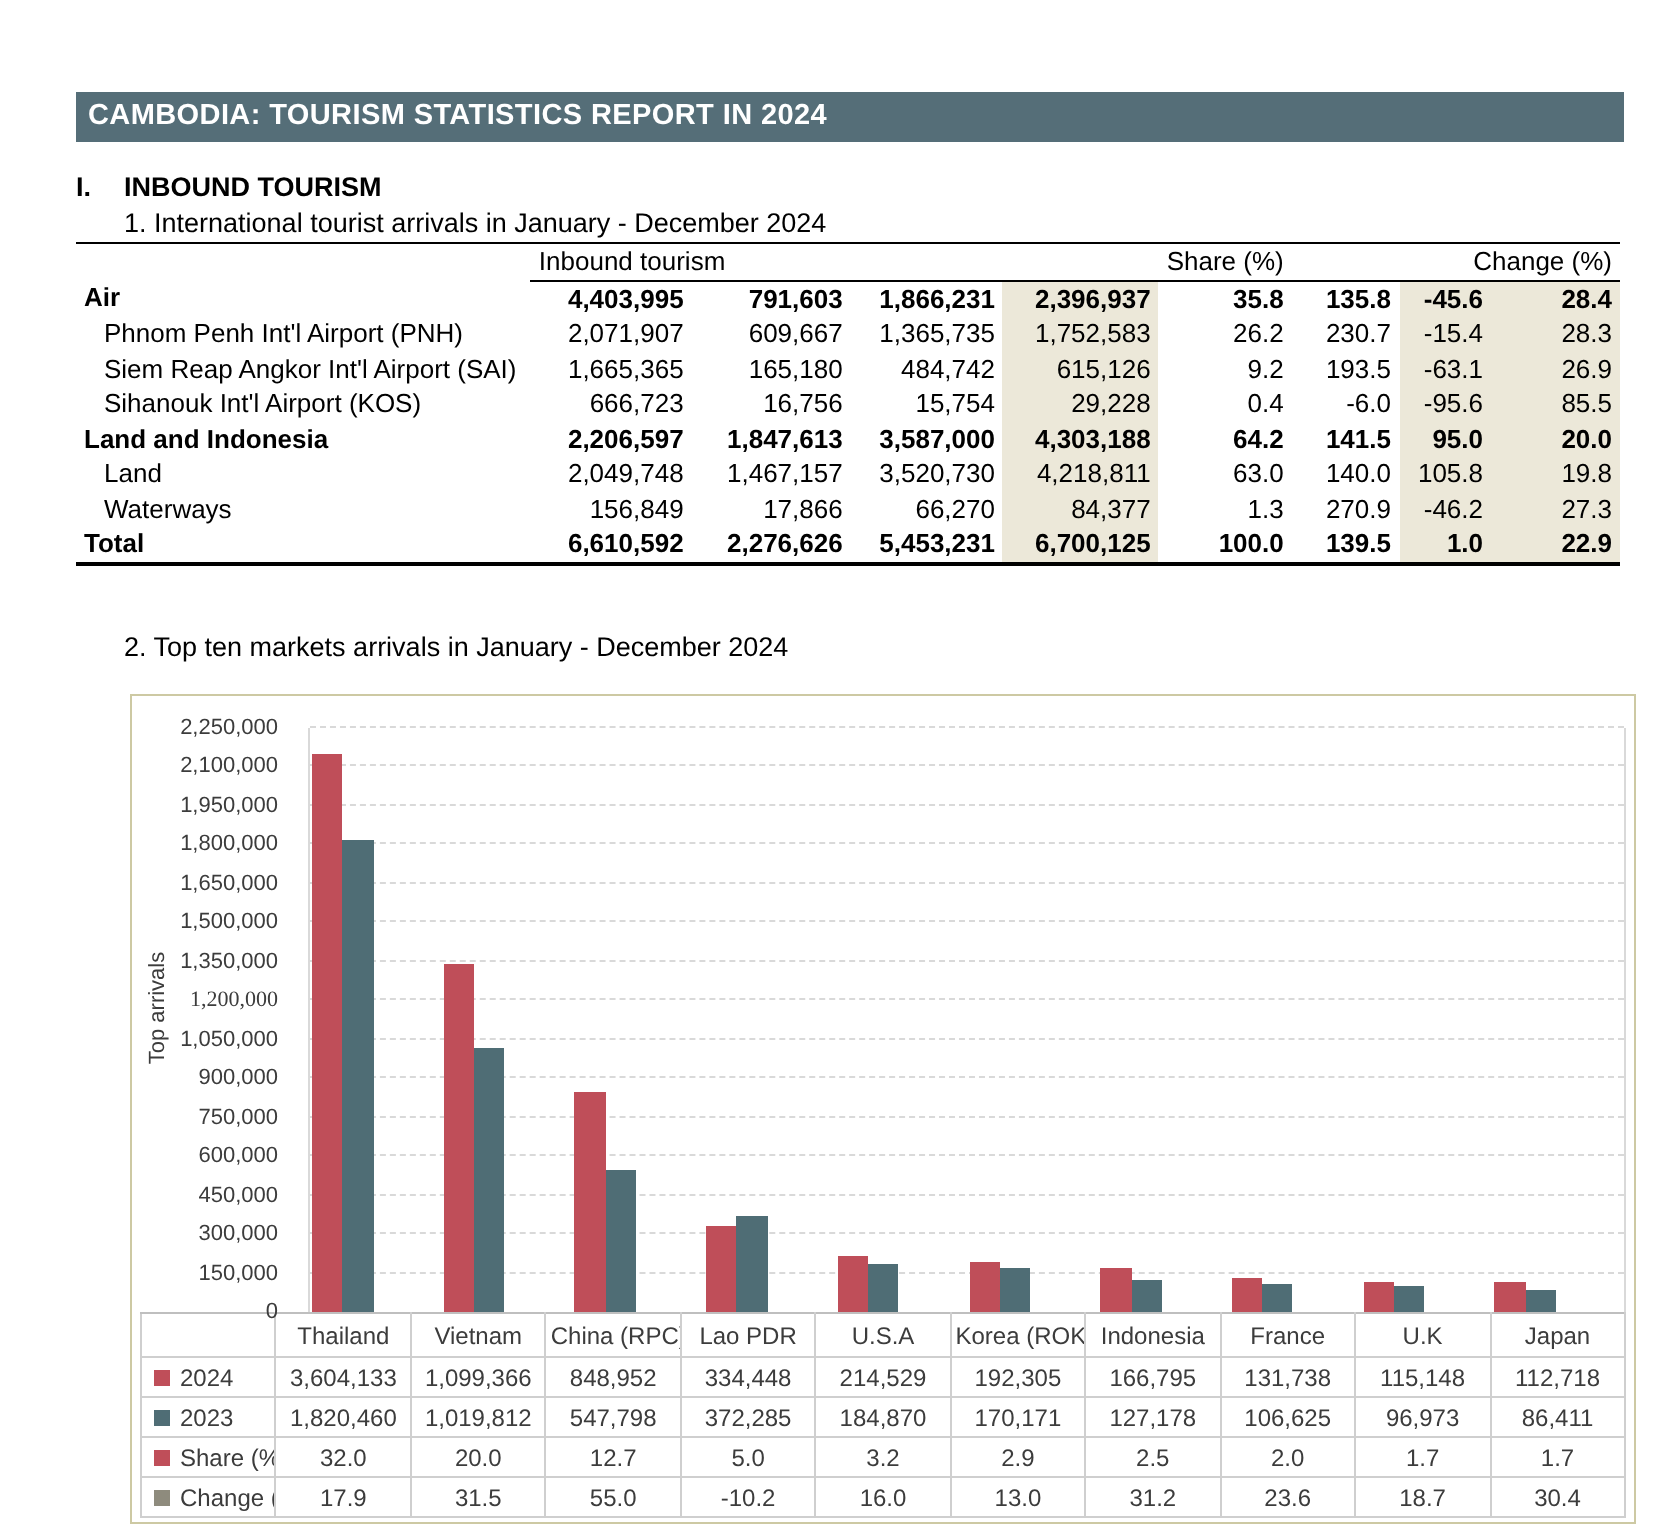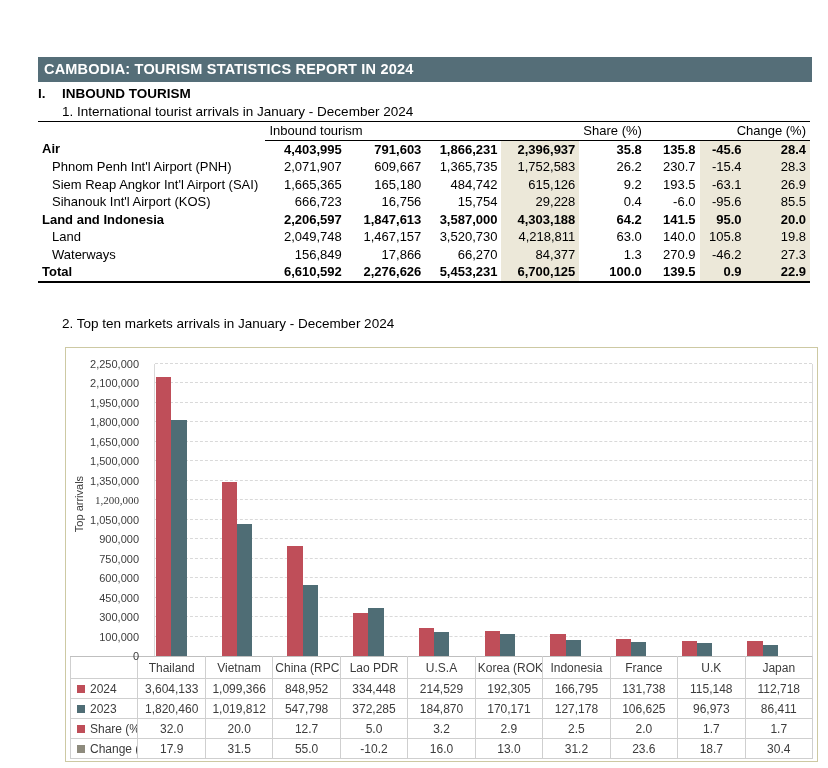--- a/index.html
+++ b/index.html
@@ -2,21 +2,21 @@
 <html><head>
 <meta charset="utf-8">
 <style>
   * { box-sizing: border-box; margin: 0; padding: 0; }
   html, body { background: #fff; }
   body { font-family: "Liberation Sans", sans-serif; color: #000; }
   .page { position: relative; width: 828px; height: 768px; background: #fff; overflow: hidden; }
 
   
   .title-bar {
-    position: absolute; left: 38px; top: 57px; width: 774px; height: 25px;
+    position: absolute; left: 38px; top: 46px; width: 774px; height: 25px;
     background: #556e78; color: #ffffff; font-weight: bold; font-size: 14.5px;
     line-height: 25px; padding-left: 6px; letter-spacing: 0.2px;
   }
 
   
   .section-head { position: absolute; left: 38px; top: 86px; font-size: 13.5px; font-weight: bold; }
   .section-head .numeral { display: inline-block; width: 24px; }
   .caption-1 { position: absolute; left: 62px; top: 104px; font-size: 13.5px; }
   .caption-2 { position: absolute; left: 62px; top: 316px; font-size: 13.5px; }
 
@@ -175,33 +175,33 @@
           <td class="num beige">27.3</td>
         </tr>
         <tr class="bold total-row">
           <td class="lbl">Total</td>
           <td class="num">6,610,592</td>
           <td class="num">2,276,626</td>
           <td class="num">5,453,231</td>
           <td class="num beige">6,700,125</td>
           <td class="num">100.0</td>
           <td class="num">139.5</td>
-          <td class="num beige">0.9</td>
+          <td class="num beige">1.0</td>
           <td class="num beige">22.9</td>
         </tr>
       </tbody>
   </table>
 
   <div class="caption-2">2. Top ten markets arrivals in January - December  2024</div>
 
   <div class="chart-box">
     <div class="y-title">Top arrivals</div>
     <div class="y-labels" id="yLabels">
         <div class="y-tick" style="bottom: calc(0% - 6px);">0</div>
-        <div class="y-tick" style="bottom: calc(6.66667% - 6px);">100,000</div>
+        <div class="y-tick" style="bottom: calc(6.66667% - 6px);">150,000</div>
         <div class="y-tick" style="bottom: calc(13.3333% - 6px);">300,000</div>
         <div class="y-tick" style="bottom: calc(20% - 6px);">450,000</div>
         <div class="y-tick" style="bottom: calc(26.6667% - 6px); margin-left: 46px;">600,000</div>
         <div class="y-tick" style="bottom: calc(33.3333% - 6px);">750,000</div>
         <div class="y-tick" style="bottom: calc(40% - 6px);">900,000</div>
         <div class="y-tick" style="bottom: calc(46.6667% - 6px);">1,050,000</div>
         <div class="y-tick" style="bottom: calc(53.3333% - 6px); font-family: Liberation Serif, serif;">1,200,000</div>
         <div class="y-tick" style="bottom: calc(60% - 6px);">1,350,000</div>
         <div class="y-tick" style="bottom: calc(66.6667% - 6px);">1,500,000</div>
         <div class="y-tick" style="bottom: calc(73.3333% - 6px);">1,650,000</div>

